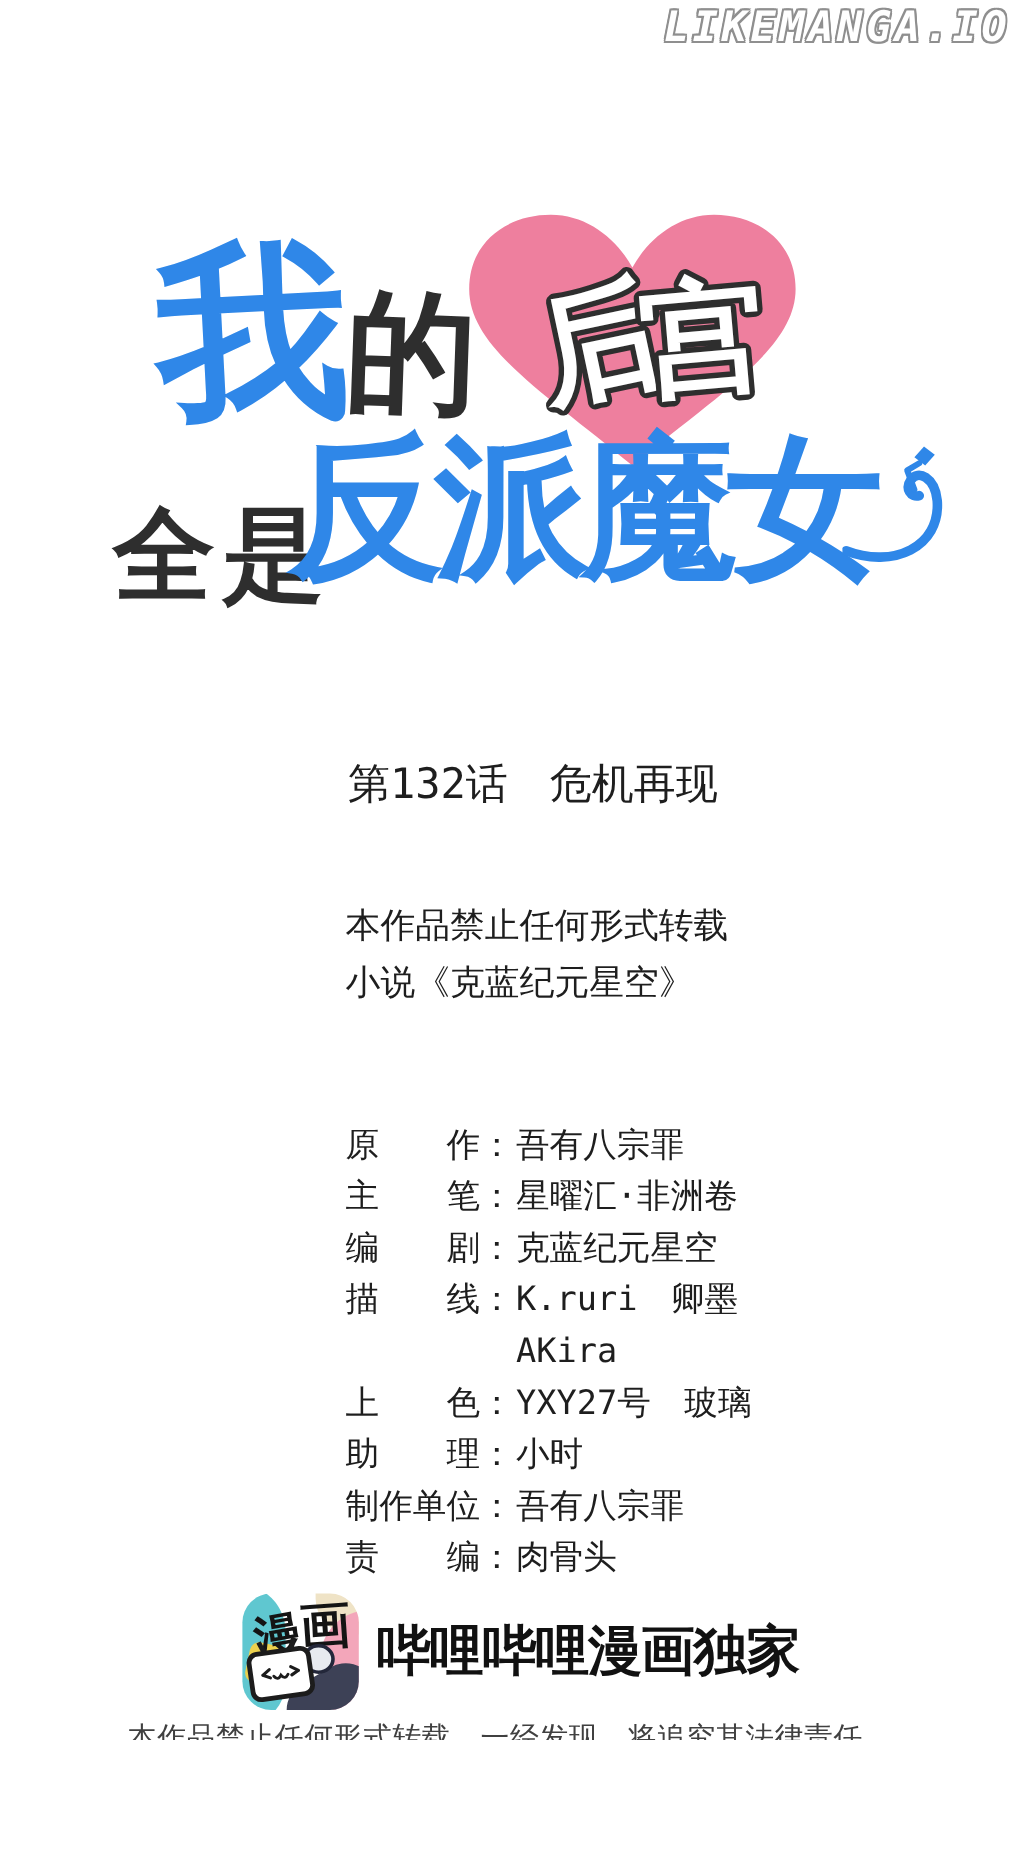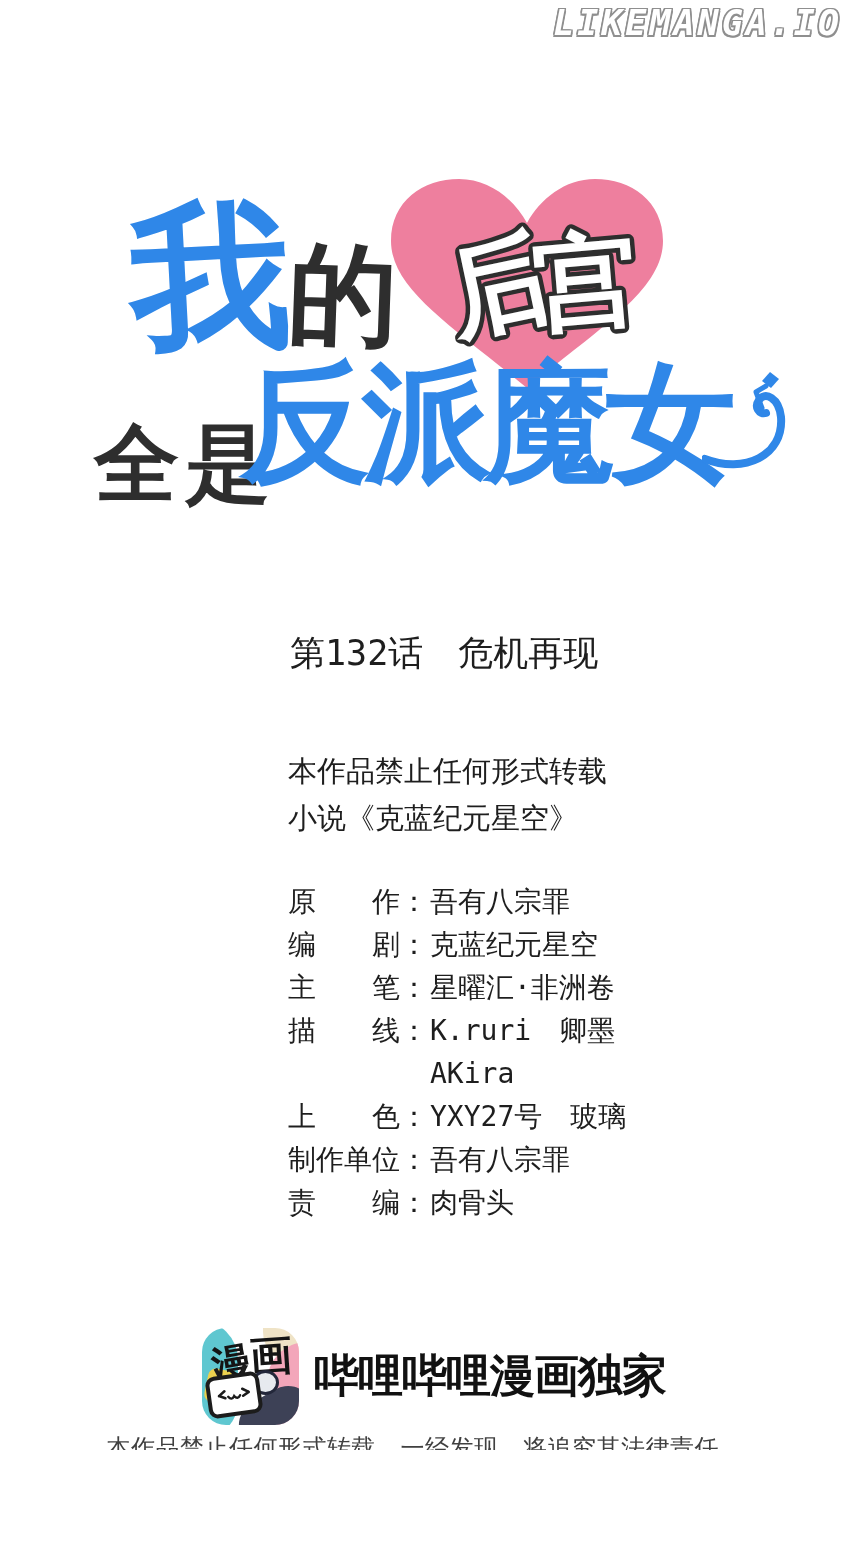--- a/index.html
+++ b/index.html
@@ -32,21 +32,21 @@
   .t-wo{left:130px;top:198px;font-size:160px;color:var(--blue);transform:rotate(-3deg);}
   .t-de{left:288px;top:240px;font-size:110px;color:var(--ink);transform:rotate(2deg);}
   .heart-wrap{position:absolute;left:383px;top:170px;width:288px;height:224px;}
   .t-quanshi{left:94px;top:393px;font-size:85px;color:var(--ink);letter-spacing:6px;margin-top:28px;}
   .t-fanpai{left:240px;top:358px;font-size:130px;color:var(--blue);letter-spacing:-8px;}
   .tail-svg{position:absolute;left:702px;top:362px;}
   
   .mono{font-family:"DejaVu Sans Mono","Liberation Mono",monospace;}
   .chapter-title{position:absolute;left:290px;top:630px;font-size:35px;font-weight:500;color:var(--text);}
   .adapt{position:absolute;left:288px;top:748px;font-size:29px;line-height:47px;color:var(--text);}
-  .credits{position:absolute;left:288px;top:880px;font-size:28px;line-height:43px;color:var(--text);}
+  .credits{position:absolute;left:288px;top:932px;font-size:28px;line-height:43px;color:var(--text);}
   .credit-label{display:inline-block;width:142px;vertical-align:top;}
   
   .publisher{position:absolute;left:202px;top:1326px;height:100px;display:flex;align-items:center;}
   .app-icon{position:relative;width:97px;height:97px;border-radius:24px;overflow:hidden;background:#ffffff;flex:none;}
   .ic-teal{position:absolute;left:-16px;top:-8px;width:52px;height:118px;background:#5fc7d0;border-radius:0 40px 36px 0;}
   .ic-yellow{position:absolute;left:4px;top:42px;width:32px;height:34px;background:#ecd14e;border-radius:8px;transform:rotate(12deg);}
   .ic-cream{position:absolute;right:-6px;top:-8px;width:42px;height:42px;background:#efe3c6;border-radius:0 0 0 30px;}
   .ic-pink{position:absolute;right:-14px;top:14px;width:46px;height:96px;background:#f3a6ba;border-radius:40px 0 0 40px;}
   .ic-char{position:absolute;font-weight:900;color:#141414;line-height:1;font-family:"Liberation Serif","DejaVu Serif",serif;}
   .ic-man{left:10px;top:16px;font-size:40px;transform:rotate(-10deg);}
@@ -93,25 +93,26 @@
 
   <div class="chapter-title mono">第132话　危机再现</div>
 
   <div class="adapt mono">
     <div>本作品禁止任何形式转载</div>
     <div>小说《克蓝纪元星空》</div>
   </div>
 
   <div class="credits mono">
     <div class="credit-row"><span class="credit-label">原　　作：</span><span class="credit-value">吾有八宗罪</span></div>
+    <div class="credit-row"><span class="credit-label">主　　笔：</span><span class="credit-value">星曜汇·非洲卷</span></div>
     <div class="credit-row"><span class="credit-label">编　　剧：</span><span class="credit-value">克蓝纪元星空</span></div>
-    <div class="credit-row"><span class="credit-label">主　　笔：</span><span class="credit-value">星曜汇·非洲卷</span></div>
     <div class="credit-row"><span class="credit-label">描　　线：</span><span class="credit-value">K.ruri　卿墨</span></div>
     <div class="credit-row"><span class="credit-label"></span><span class="credit-value">AKira</span></div>
     <div class="credit-row"><span class="credit-label">上　　色：</span><span class="credit-value">YXY27号　玻璃</span></div>
+    <div class="credit-row"><span class="credit-label">助　　理：</span><span class="credit-value">小时</span></div>
     <div class="credit-row"><span class="credit-label">制作单位：</span><span class="credit-value">吾有八宗罪</span></div>
     <div class="credit-row"><span class="credit-label">责　　编：</span><span class="credit-value">肉骨头</span></div>
   </div>
 
   <div class="publisher">
     <div class="app-icon">
       <span class="ic-teal"></span>
       <span class="ic-yellow"></span>
       <span class="ic-cream"></span>
       <span class="ic-pink"></span>

